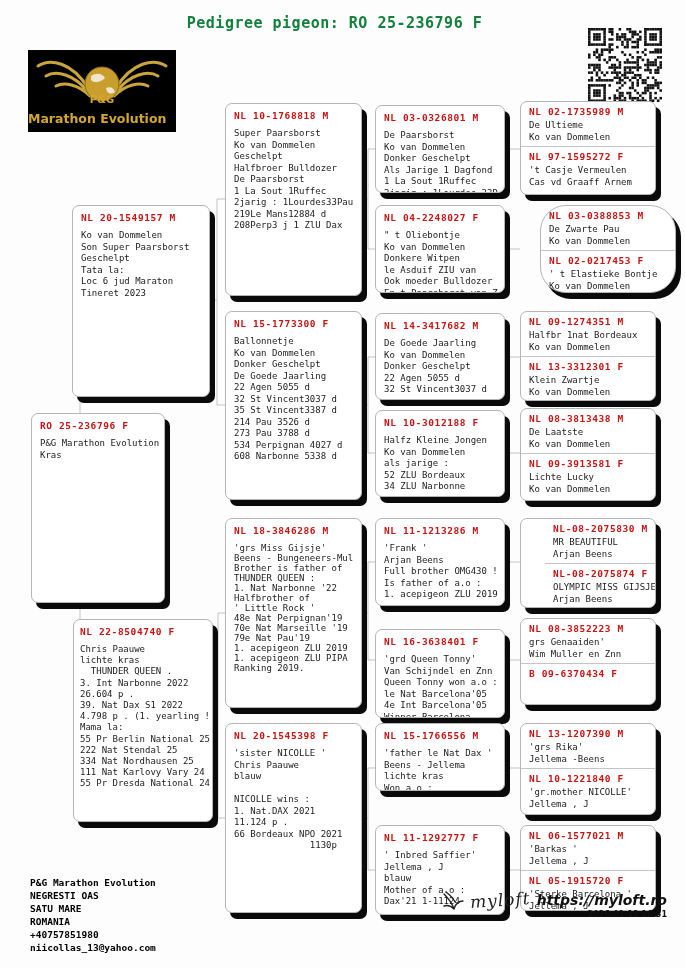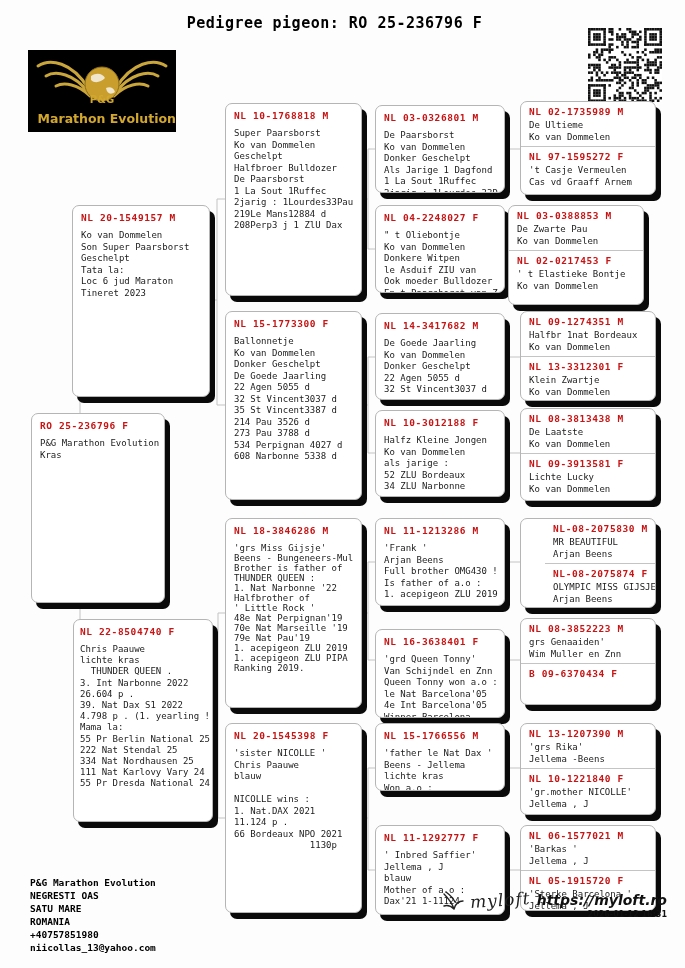--- a/index.html
+++ b/index.html
@@ -1,20 +1,20 @@
 <!DOCTYPE html>
 <html><head>
 <meta charset="utf-8">
 <style>
   html,body{margin:0;padding:0;background:#888;}
   #page{position:relative;width:685px;height:968px;background:#fdfdfd;overflow:hidden;
         font-family:"DejaVu Sans Mono",monospace;}
   #connectors{position:absolute;left:0;top:0;z-index:0;}
   .page-title{position:absolute;left:0;right:40px;top:14px;text-align:center;z-index:2;
-    font:bold 15px "DejaVu Sans Mono",monospace;color:#000000;letter-spacing:.5px;margin-left:24px;}
+    font:bold 15px "DejaVu Sans Mono",monospace;color:#15803d;letter-spacing:.5px;margin-left:24px;}
   
   .box{position:absolute;z-index:1;background:#fff;border:1px solid #b5b5b5;border-radius:7px;
        box-shadow:5px 6px 0 #0a0a0a;box-sizing:border-box;overflow:hidden;padding:6px 3px 3px 8px;}
   .ring{font:bold 9.5px "DejaVu Sans Mono",monospace;color:#c81414;letter-spacing:.6px;margin:0 0 7px 0;white-space:pre;}
   .bodytext{font:9px "DejaVu Sans Mono",monospace;color:#1b1b1b;line-height:11.5px;white-space:pre;}
   .pair{padding:0;}
   .entry{padding:4px 3px 3px 8px;}
   .entry + .entry{border-top:1px solid #c4c4c4;}
   .entry .ring{margin-bottom:3px;}
   
@@ -59,21 +59,21 @@
         <path d="M88 38 C104 12 126 8 138 16"></path>
         <path d="M88 42 C102 24 120 20 130 26"></path>
         <path d="M86 46 C98 34 112 32 120 36"></path>
       </g>
       <circle cx="74" cy="34" r="17" fill="#c99e2d"></circle>
       <path d="M63 26 c6 -4 12 -2 14 2 c-4 4 -10 6 -14 2 z M78 38 c4 -2 8 0 9 4 c-4 3 -8 2 -9 -4 z" fill="#efe6cd"></path>
       <circle cx="74" cy="34" r="17" fill="none" stroke="#8a6d1d" stroke-width="1"></circle>
     </svg>
     <div style="position:absolute;left:0;right:0;top:44px;text-align:center;
                 font:bold 10px 'DejaVu Sans',sans-serif;color:#d2a72e;">P&amp;G</div>
-    <div style="position:absolute;left:0;right:0;bottom:6px;text-align:right;
+    <div style="position:absolute;left:0;right:0;bottom:6px;text-align:left;
                 font:bold 12.5px 'DejaVu Sans',sans-serif;color:#d2a72e;margin-top:40px;">Marathon Evolution</div>
   </div>
 
   <div class="qr">
     <svg id="qrsvg" width="74" height="74" viewBox="0 0 29 29">
         <rect x="0" y="0" width="1" height="1" fill="#111"></rect>
         <rect x="0" y="6" width="1" height="1" fill="#111"></rect>
         <rect x="0" y="0" width="1" height="1" fill="#111"></rect>
         <rect x="6" y="0" width="1" height="1" fill="#111"></rect>
         <rect x="1" y="0" width="1" height="1" fill="#111"></rect>
@@ -627,21 +627,21 @@
       <div class="ring">NL 02-1735989 M</div>
       <div class="bodytext">De Ultieme
 Ko van Dommelen</div>
     </div>
     <div class="entry">
       <div class="ring">NL 97-1595272 F</div>
       <div class="bodytext">'t Casje Vermeulen
 Cas vd Graaff Arnem</div>
     </div>
   </div>
-  <div class="box pair" style="left:508px;top:205px;width:136px;height:100px;">
+  <div class="box pair" style="left:540px;top:205px;width:136px;height:88px;border-radius:26px;">
     <div class="entry">
       <div class="ring">NL 03-0388853 M</div>
       <div class="bodytext">De Zwarte Pau
 Ko van Dommelen</div>
     </div>
     <div class="entry">
       <div class="ring">NL 02-0217453 F</div>
       <div class="bodytext">' t Elastieke Bontje
 Ko van Dommelen</div>
     </div>

